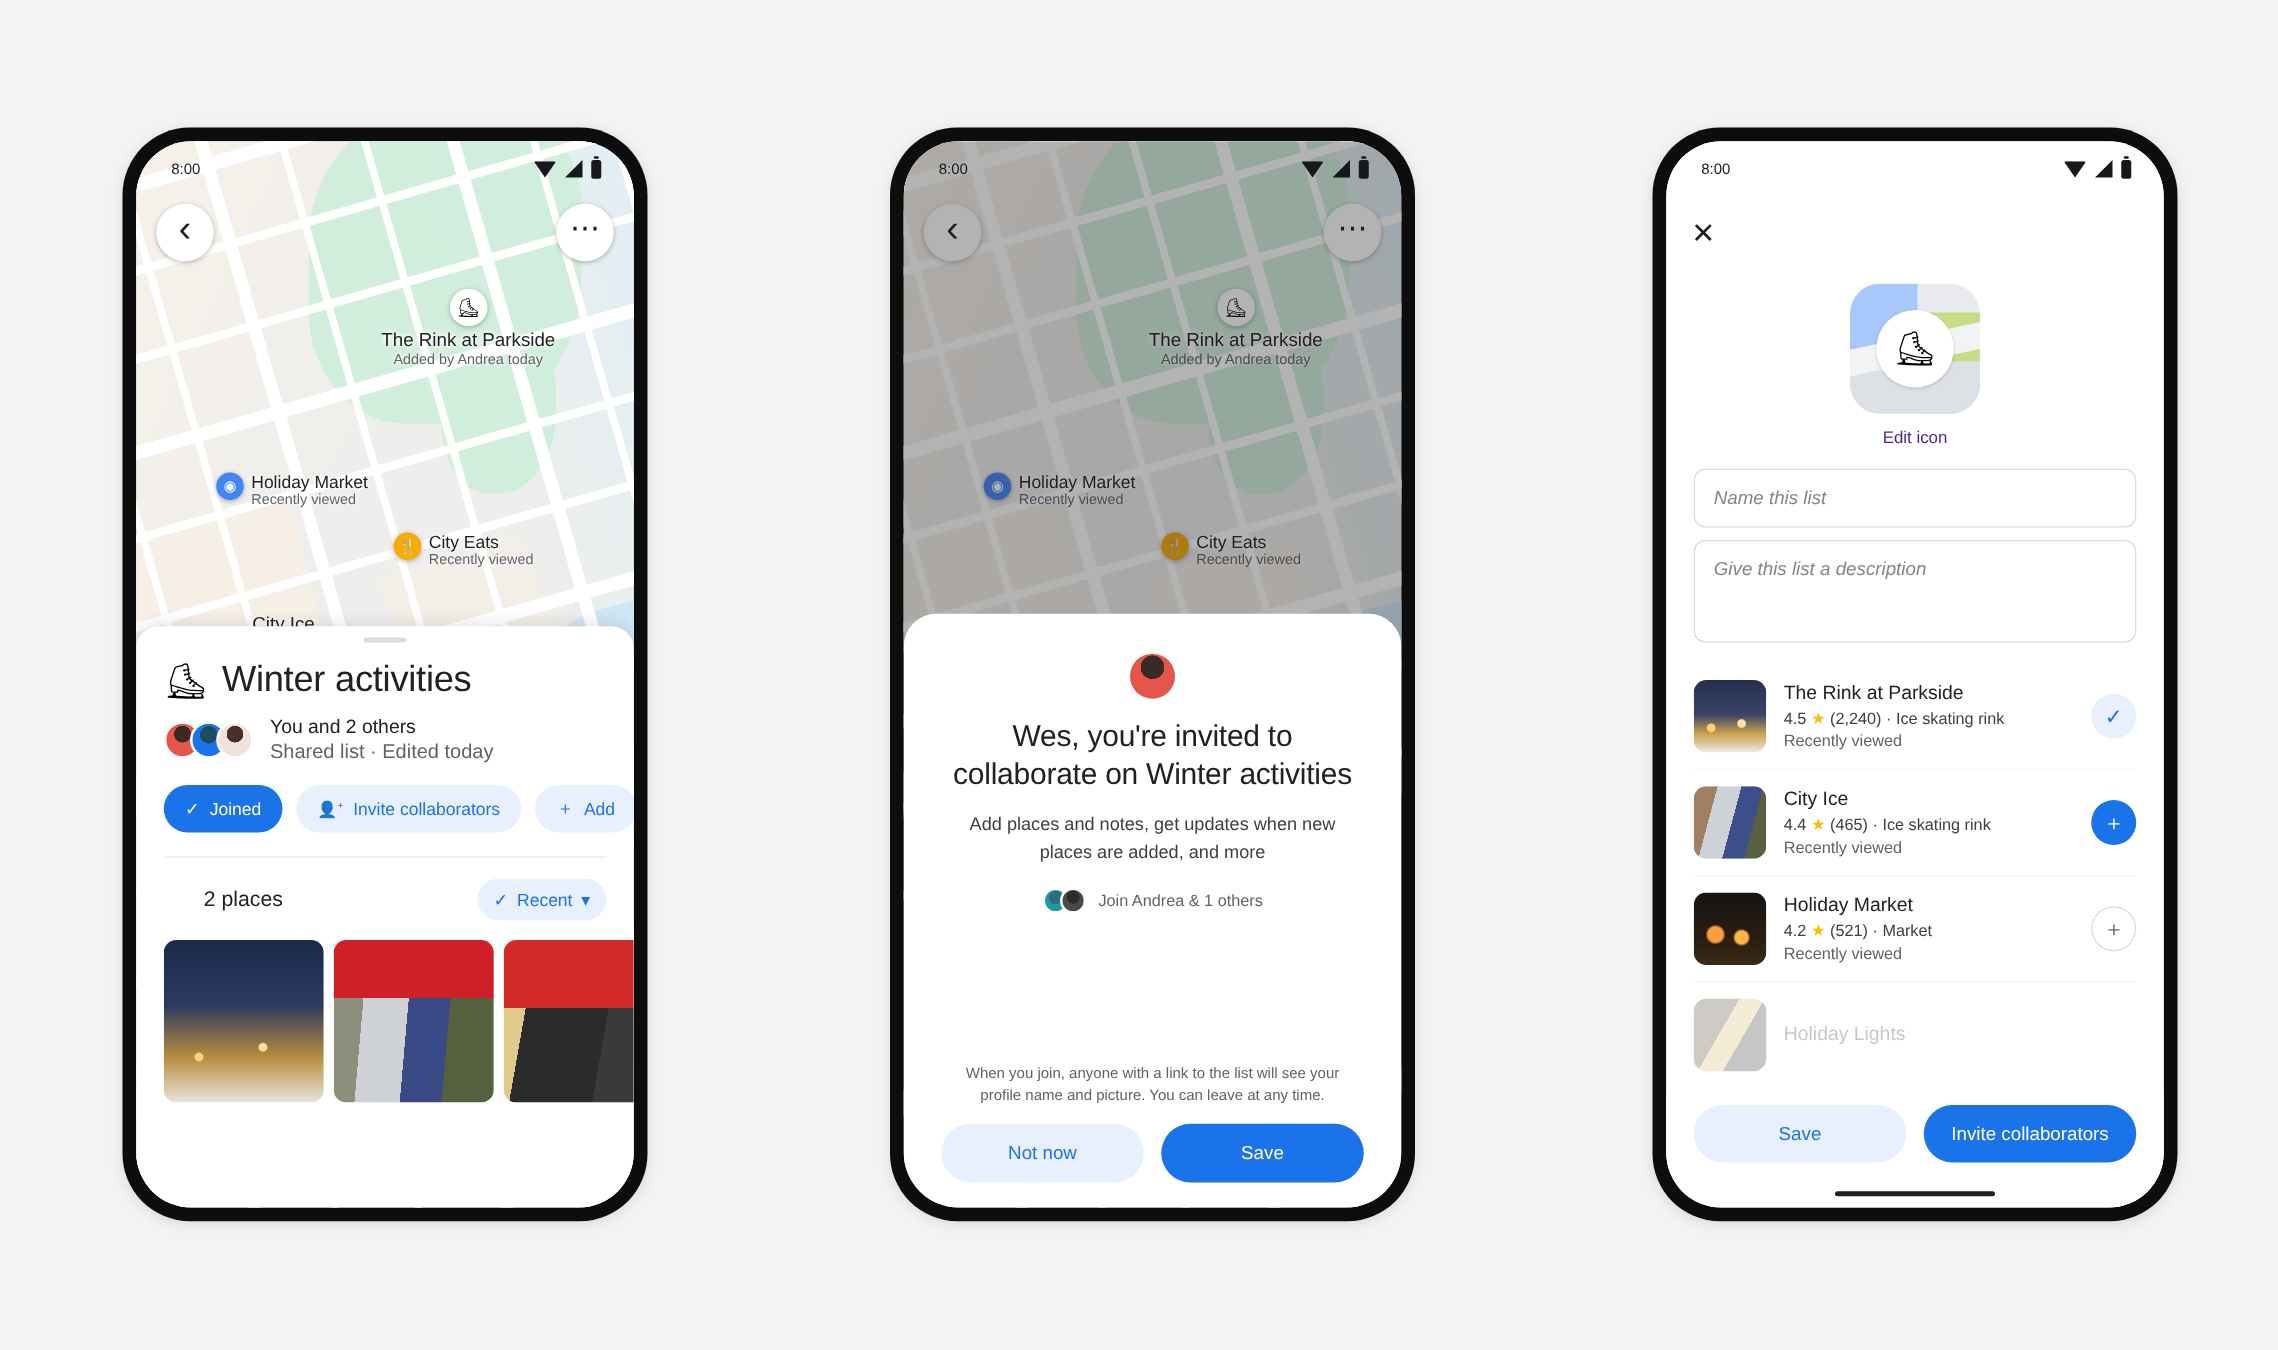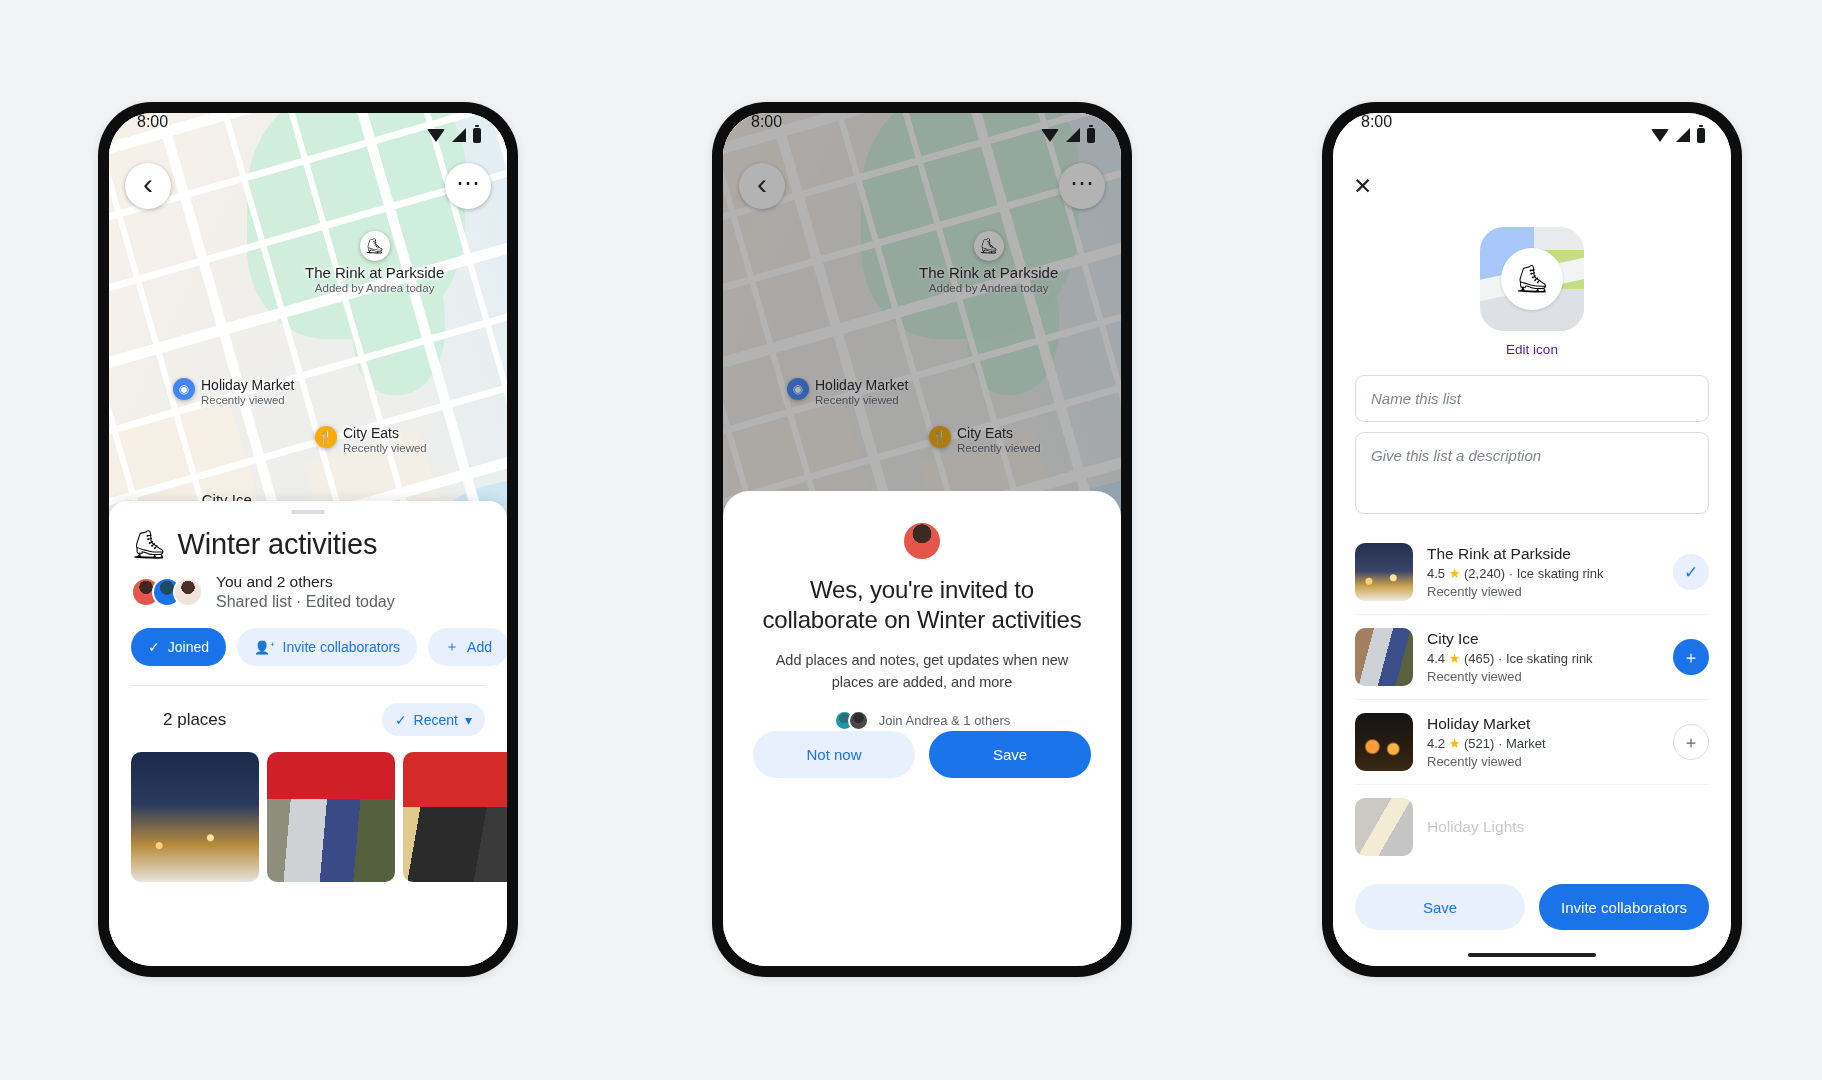--- a/index.html
+++ b/index.html
@@ -27,23 +27,23 @@
     overflow: hidden;
     background: #fff;
   }
   #phone-1 { left: 98px;  top: 102px; }
   #phone-2 { left: 712px; top: 102px; }
   #phone-3 { left: 1322px;top: 102px; }
 
   
   .statusbar {
     position: absolute; top: 0; left: 0; right: 0; height: 44px;
-    display: flex; justify-content: space-between;
+    display: flex; align-items: center; justify-content: space-between;
     padding: 0 26px 0 28px;
-    font-size: 16px; font-weight: 500; color: #16181b;
+    font-size: 12px; font-weight: 500; color: #16181b;
     z-index: 30;
   }
   .status-icons { display: flex; align-items: center; gap: 7px; }
 
   
   .map {
     position: absolute; inset: 0;
     background:
       linear-gradient(115deg, rgba(255,243,230,.55) 0%, rgba(255,255,255,0) 38%),
       linear-gradient(250deg, rgba(214,239,252,.55) 0%, rgba(255,255,255,0) 30%),
@@ -520,20 +520,21 @@
         <div class="inv-avatar"></div>
         <div class="inv-title">Wes, you're invited to collaborate on Winter activities</div>
         <div class="inv-desc">Add places and notes, get updates when new places are added, and more</div>
         <div class="inv-join-row">
           <span class="avatars">
             <span class="av b1"></span>
             <span class="av b2"></span>
           </span>
           <span class="inv-join-txt">Join Andrea &amp; 1 others</span>
         </div>
+        <div class="inv-fine">When you join, anyone with a link to the list will see your profile name and picture. You can leave at any time.</div>
         <div class="dlg-btns">
           <button class="btn tonal">Not now</button>
           <button class="btn primary">Save</button>
         </div>
       </div>
     </div>
   </div>
 
   <div class="phone" id="phone-3">
     <div class="phone-screen">

